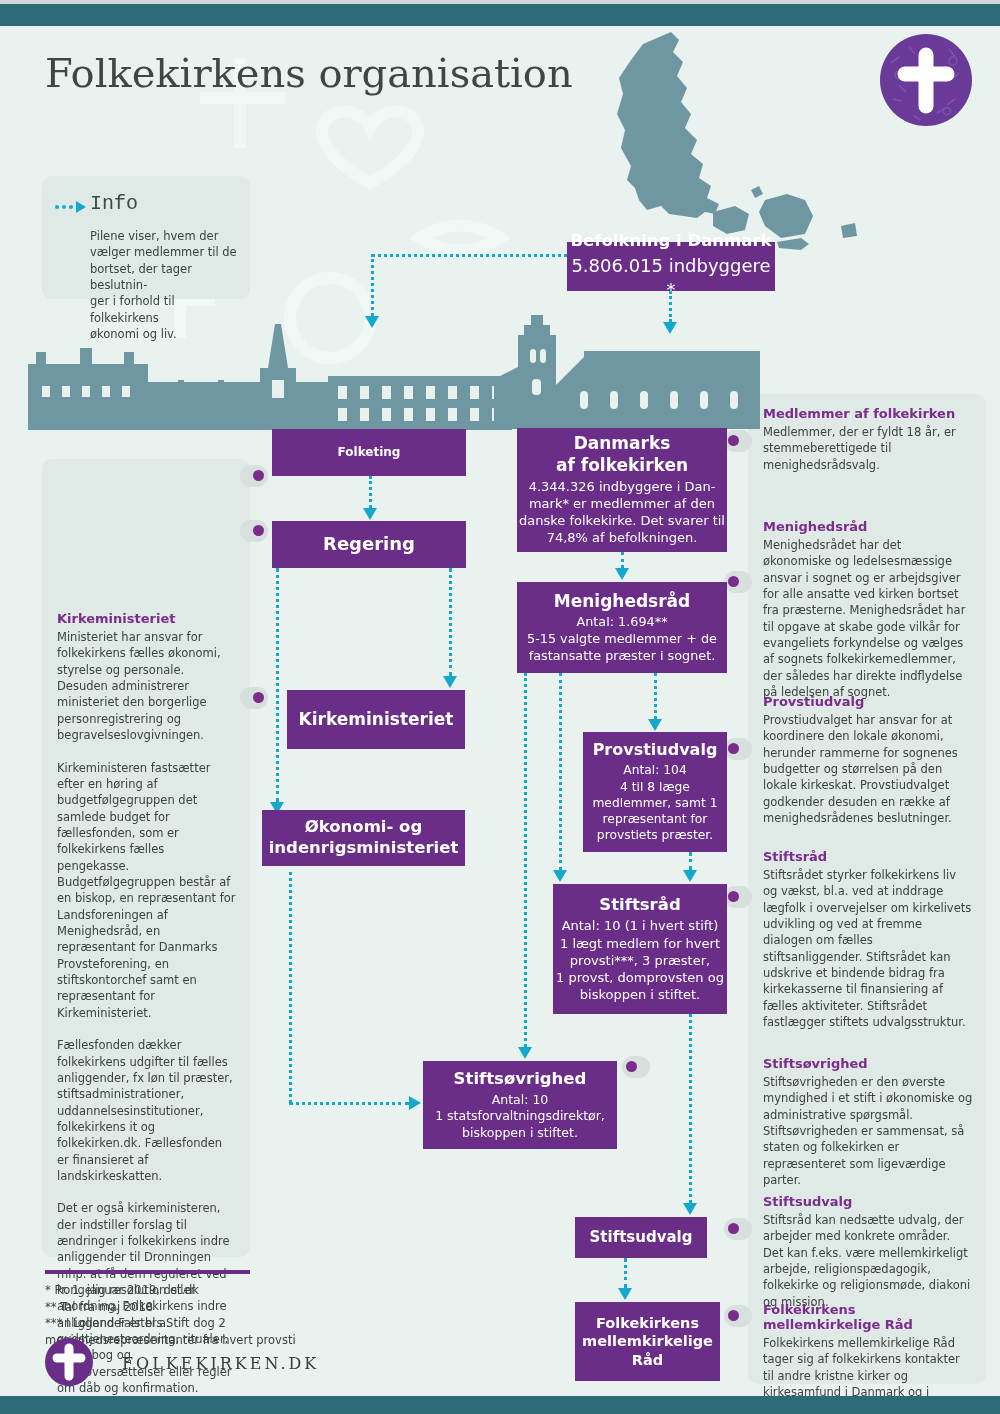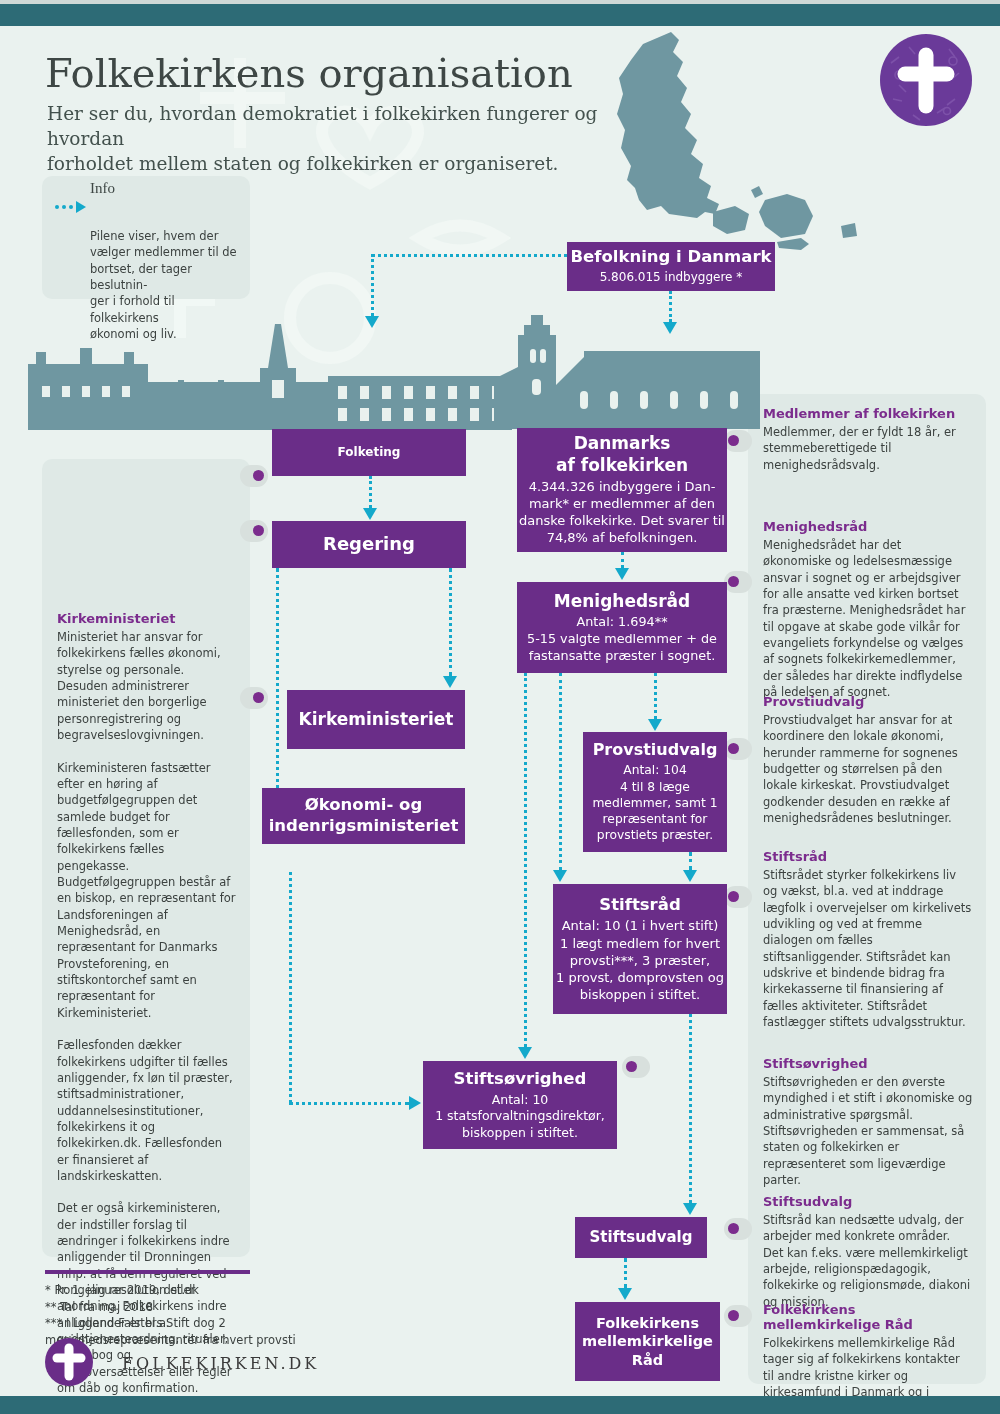--- a/index.html
+++ b/index.html
@@ -8,22 +8,22 @@
   .bar{position:absolute;left:0;width:1000px;background:#2d6b76;}
   #topbar{top:0;height:22px;}
   #botbar{top:1392px;height:22px;}
   #title{position:absolute;left:45px;top:46px;width:620px;
          font-family:"DejaVu Serif","Liberation Serif",serif;font-size:40px;color:#3e4745;}
   #subtitle{position:absolute;left:47px;top:98px;width:600px;white-space:pre-line;
             font-family:"DejaVu Serif","Liberation Serif",serif;font-size:18.5px;line-height:1.35;color:#43514d;}
   
   .panel{position:absolute;background:#dfe9e6;border-radius:10px;}
   #info-panel{left:42px;top:172px;width:208px;height:123px;}
-  #info-head{position:absolute;left:48px;top:4px;font-family:Liberation Serif, serif;
-             font-size:15px;color:#3e4745;}
+  #info-head{position:absolute;left:48px;top:16px;font-family:Liberation Mono, monospace;
+             font-size:20px;color:#3e4745;}
   #info-arrow{position:absolute;left:12px;top:24px;}
   #info-body{position:absolute;left:48px;top:52px;width:150px;font-size:11.5px;line-height:1.42;
              color:#3c4240;white-space:pre-line;}
   #left-panel{left:42px;top:455px;width:208px;height:798px;}
   #right-panel{left:748px;top:390px;width:238px;height:990px;}
   .sec{position:absolute;left:15px;right:13px;}
   .sec-h{font-size:13px;font-weight:bold;color:#7b2c8d;margin-bottom:3px;}
   .sec-b{font-size:11.5px;line-height:1.42;color:#3c4240;white-space:pre-line;}
   
   .pbox{position:absolute;background:#6a2d88;color:#fff;display:flex;flex-direction:column;
@@ -78,22 +78,20 @@
         <circle cx="74" cy="28" r="4"></circle>
         <circle cx="68" cy="78" r="3.5"></circle>
     </g>
     <g stroke="#ffffff" stroke-width="15" stroke-linecap="round">
       <line x1="47" y1="22" x2="47" y2="73"></line>
       <line x1="26" y1="41" x2="68" y2="41"></line>
     </g>
   </svg>
 
   <div id="title">Folkekirkens organisation</div>
-  <div id="subtitle">Her ser du, hvordan demokratiet i folkekirken fungerer og hvordan
-forholdet mellem staten og folkekirken er organiseret.</div>
 
   <svg class="sil" style="left:608px;top:26px" width="252" height="220" viewBox="0 0 250 220">
     <g fill="#6f97a1">
       <path d="M48,8 L62,2 L70,10 L64,22 L74,32 L68,46 L78,58 L72,72 L82,84 L76,98 L88,110 L82,124 L94,134 L90,148 L102,156 L98,168 L110,174 L106,184 L96,182 L88,188 L60,184 L52,176 L38,180 L30,170 L26,158 L18,150 L22,136 L12,118 L16,100 L8,84 L14,64 L10,48 L22,30 L34,14 Z"></path>
       <path d="M104,182 L126,176 L140,184 L136,200 L118,204 L104,196 Z"></path>
       <path d="M156,170 L178,164 L196,170 L204,186 L196,204 L172,208 L156,196 L150,182 Z"></path>
       <path d="M168,212 L192,208 L200,214 L192,220 L170,218 Z"></path>
       <path d="M232,196 L246,193 L248,206 L234,208 Z"></path>
       <path d="M142,160 L150,156 L154,164 L146,168 Z"></path>
     </g>
@@ -218,36 +216,36 @@
       <div class="sec-b">Stiftsråd kan nedsætte udvalg, der arbejder med konkrete områder. Det kan f.eks. være mellemkirkeligt arbejde, religionspædagogik, folkekirke og religionsmøde, diakoni og mission.</div>
     </div>
     <div class="sec" style="top:908px">
       <div class="sec-h">Folkekirkens mellemkirkelige Råd</div>
       <div class="sec-b">Folkekirkens mellemkirkelige Råd tager sig af folkekirkens kontakter til andre kristne kirker og kirkesamfund i Danmark og i udlandet.</div>
     </div>
   </div>
 
   <div class="pbox" style="left:567px;top:238px;width:208px;height:49px">
     <div class="pbox-t" style="font-size:16.5px">Befolkning i Danmark</div>
-    <div class="pbox-b" style="font-size:12px">5.806.015 indbyggere *</div>
+    <div class="pbox-b" style="font-size:18px">5.806.015 indbyggere *</div>
   </div>
 
   <div class="pbox" style="left:272px;top:425px;width:194px;height:47px">
     <div class="pbox-t" style="font-size:12px">Folketing</div>
   </div>
 
   <div class="pbox" style="left:272px;top:517px;width:194px;height:47px">
     <div class="pbox-t" style="font-size:18px">Regering</div>
   </div>
 
   <div class="pbox" style="left:287px;top:686px;width:178px;height:59px">
     <div class="pbox-t" style="font-size:17px">Kirkeministeriet</div>
   </div>
 
-  <div class="pbox" style="left:262px;top:784px;width:203px;height:56px">
+  <div class="pbox" style="left:262px;top:806px;width:203px;height:56px">
     <div class="pbox-t" style="font-size:16.5px">Økonomi- og
 indenrigsministeriet</div>
   </div>
 
   <div class="pbox" style="left:517px;top:424px;width:210px;height:124px">
     <div class="pbox-t" style="font-size:17px">Danmarks
 af folkekirken</div>
     <div class="pbox-b" style="font-size:13px">4.344.326 indbyggere i Dan-
 mark* er medlemmer af den
 danske folkekirke. Det svarer til

